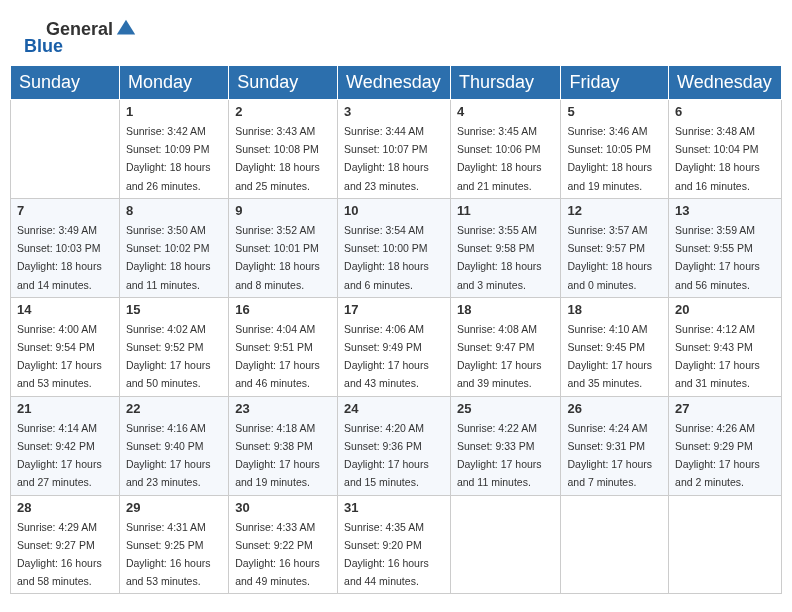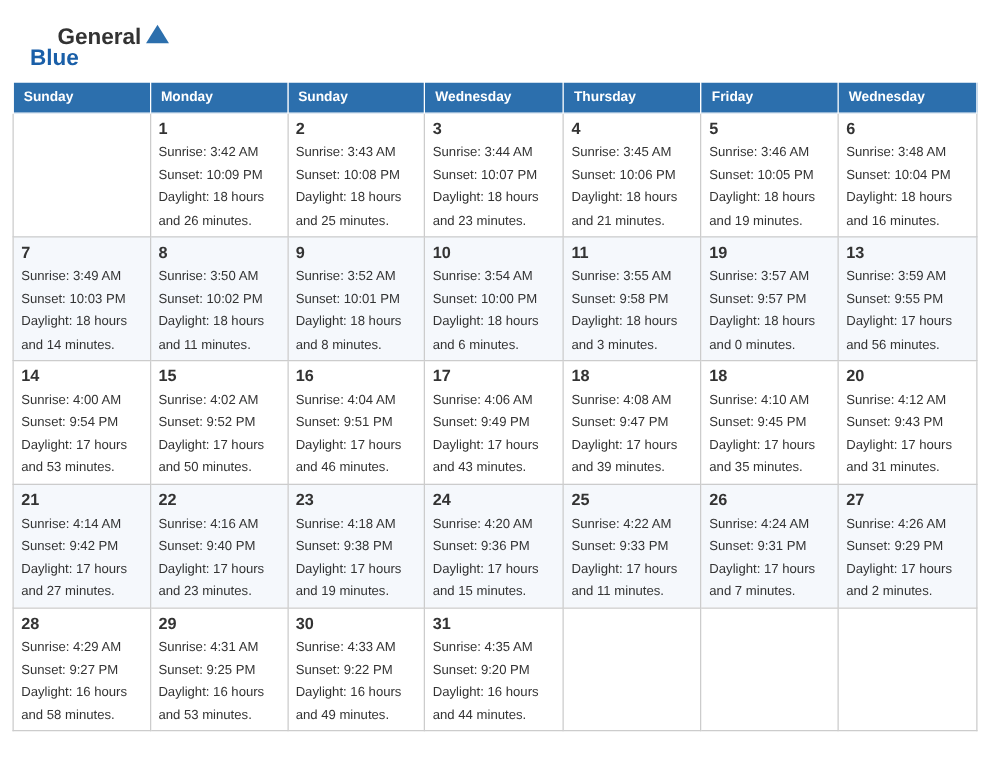--- a/index.html
+++ b/index.html
@@ -58,22 +58,22 @@
       width: 100%;
       border-collapse: collapse;
       margin: 0;
       padding: 0 10px;
     }
     .calendar th {
       background-color: #2c6fad;
       color: #fff;
       text-align: left;
       padding: 6px 8px;
-      font-size: 11px;
-      font-weight: bold;
+      font-size: 18px;
+      font-weight: normal;
       border: 1px solid #fff;
     }
     .calendar td {
       vertical-align: top;
       border: 1px solid #ccc;
       padding: 4px 6px;
       width: 113px;
       background: #fff;
     }
     .calendar tr:nth-child(even) td {
@@ -169,21 +169,21 @@
       </td>
           <td>
         <span class="day-number">10</span>
         <span class="day-info">Sunrise: 3:54 AM<br>Sunset: 10:00 PM<br>Daylight: 18 hours and 6 minutes.</span>
       </td>
           <td>
         <span class="day-number">11</span>
         <span class="day-info">Sunrise: 3:55 AM<br>Sunset: 9:58 PM<br>Daylight: 18 hours and 3 minutes.</span>
       </td>
           <td>
-        <span class="day-number">19</span>
+        <span class="day-number">12</span>
         <span class="day-info">Sunrise: 3:57 AM<br>Sunset: 9:57 PM<br>Daylight: 18 hours and 0 minutes.</span>
       </td>
           <td>
         <span class="day-number">13</span>
         <span class="day-info">Sunrise: 3:59 AM<br>Sunset: 9:55 PM<br>Daylight: 17 hours and 56 minutes.</span>
       </td>
         </tr>
         <tr>
           <td>
         <span class="day-number">14</span>

